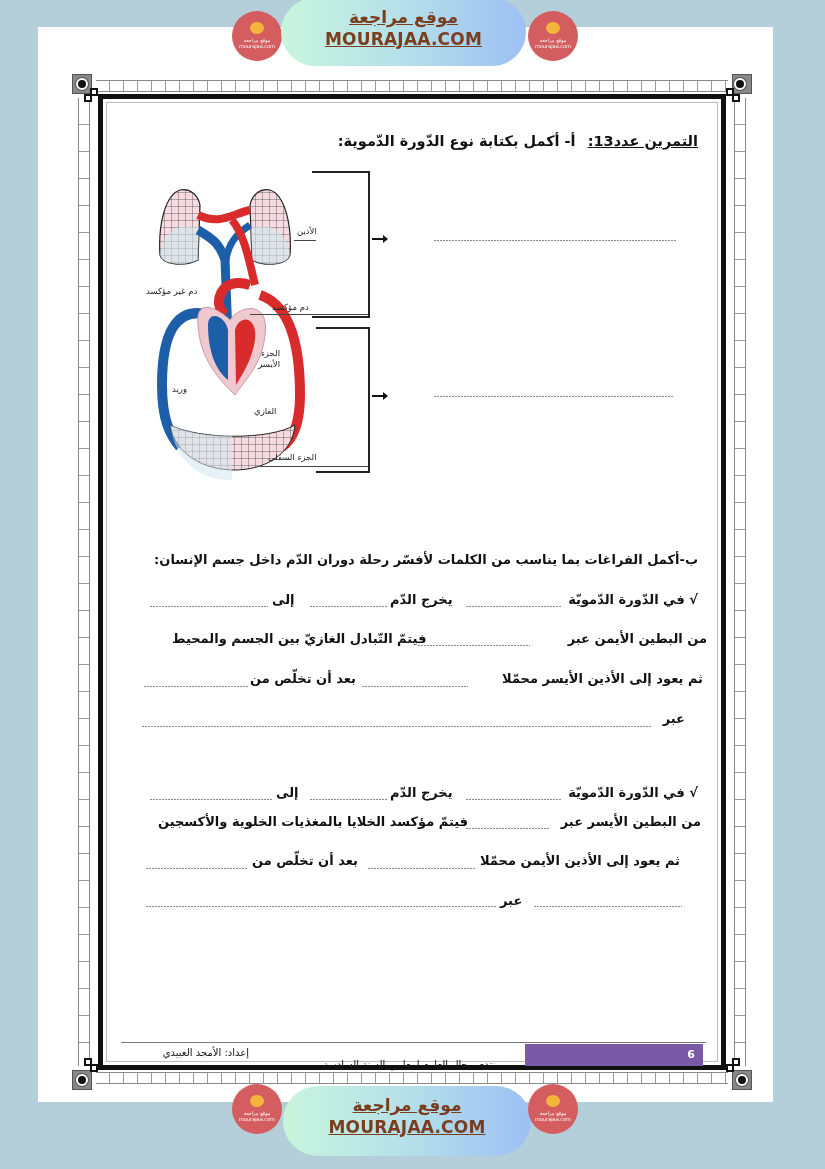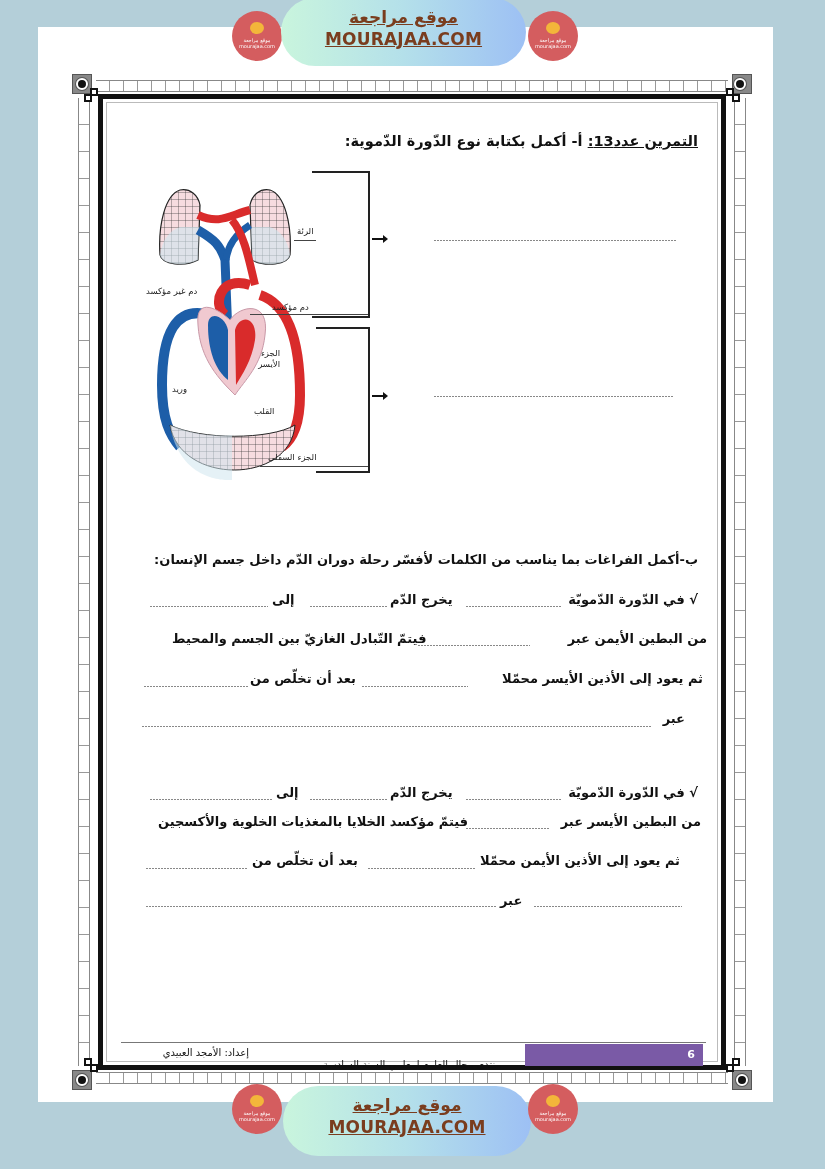--- a/index.html
+++ b/index.html
@@ -99,21 +99,21 @@
     display: block; width: 14px; height: 12px; border-radius: 50%; background: #f3b63a;
     margin: 11px auto 0; font-size: 6px; line-height: 12px; color: #fff; font-weight: bold;
   }
   .badge .small { display: block; font-size: 5px; line-height: 6px; margin-top: 3px; }
 
   
   .rtl { direction: rtl; position: absolute; color: #111; font-family: "DejaVu Sans", sans-serif; }
   .title {
     right: 127px; top: 133px; font-size: 14.5px; font-weight: bold;
   }
-  .title .u { text-decoration: underline; }
+  .title .u { text-decoration: underline; margin-left: 7px; }
   .lbl { position: absolute; font-size: 8.5px; color: #222; direction: rtl; font-family: "DejaVu Sans", sans-serif; }
   .lbl-line { position: absolute; height: 1px; background: #444; }
 
   .bracket {
     position: absolute; border: 2px solid #222; border-left: none;
   }
   .arrow {
     position: absolute; width: 12px; height: 2px; background: #111;
   }
   .arrow::after {
@@ -222,28 +222,28 @@
 
   <path d="M48 140 C45 110 70 125 80 135 C90 120 120 115 115 150 C112 180 95 195 85 210 C70 195 50 175 48 140 Z" fill="#f0c9d0" stroke="#c999a8" stroke-width="1"></path>
   <path d="M58 140 C58 125 75 130 78 145 L78 195 C65 185 58 165 58 140 Z" fill="#1d5ea8"></path>
   <path d="M85 145 C90 128 108 132 105 155 C102 175 92 190 86 200 Z" fill="#d92b2b"></path>
 
   <path d="M20 240 C30 300 140 300 145 240 C120 255 50 255 20 240 Z" fill="#f6dce0" stroke="#222" stroke-width="1"></path>
   <path d="M20 240 C30 300 140 300 145 240 C120 255 50 255 20 240 Z" fill="url(#mesh)"></path>
   <path d="M20 240 C30 300 82 295 82 295 L82 250 C60 252 40 248 20 240 Z" fill="#cfe6ee" opacity="0.55"></path>
 </svg>
 
-<span class="lbl" style="left:297px; top:226px;">الرئة</span>
+<span class="lbl" style="left:297px; top:226px;">الأذين</span>
 <div class="lbl-line" style="left:294px; top:240px; width:22px;"></div>
 <span class="lbl" style="left:146px; top:286px;">دم غير مؤكسد</span>
 <span class="lbl" style="left:272px; top:302px;">دم مؤكسد</span>
 <div class="lbl-line" style="left:250px; top:314px; width:120px;"></div>
 <span class="lbl" style="left:252px; top:348px; width:28px; line-height:11px;">الجزء الأيسر</span>
 <span class="lbl" style="left:172px; top:384px;">وريد</span>
-<span class="lbl" style="left:254px; top:406px;">القلب</span>
+<span class="lbl" style="left:254px; top:406px;">الغازي</span>
 <span class="lbl" style="left:268px; top:452px;">الجزء السفلي</span>
 <div class="lbl-line" style="left:260px; top:466px; width:110px;"></div>
 
 <div class="bracket" style="left:312px; top:171px; width:58px; height:147px;"></div>
 <div class="arrow" style="left:372px; top:238px;"></div>
 <div class="dotline" style="left:434px; top:240px; width:242px;"></div>
 
 <div class="bracket" style="left:316px; top:327px; width:54px; height:146px;"></div>
 <div class="arrow" style="left:372px; top:395px;"></div>
 <div class="dotline" style="left:434px; top:396px; width:240px;"></div>

